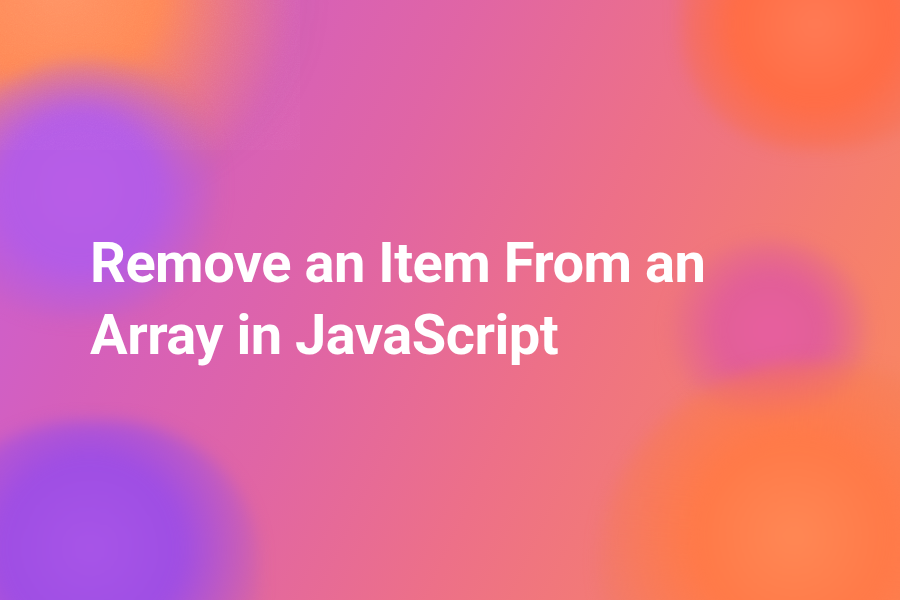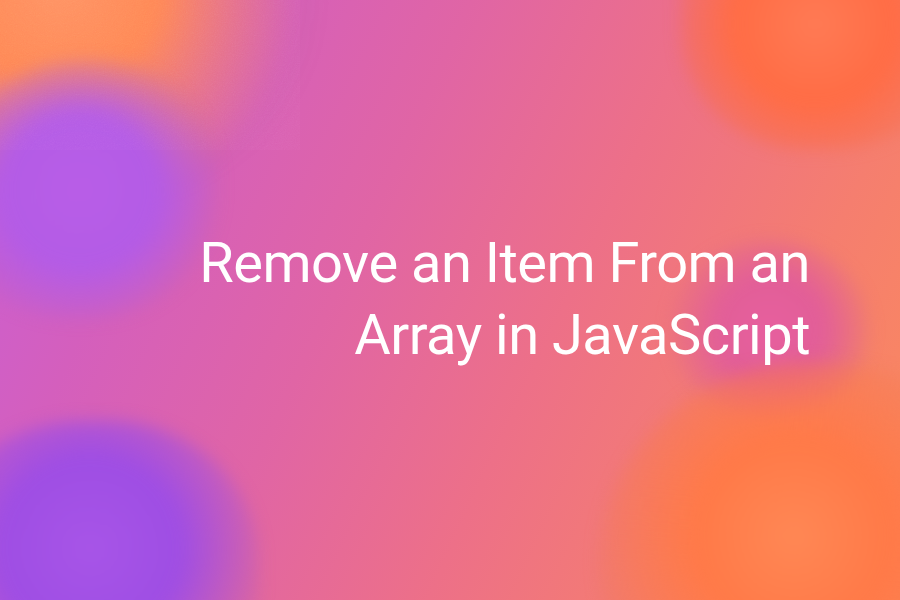--- a/index.html
+++ b/index.html
@@ -115,23 +115,23 @@
       inset: 0;
       display: flex;
       align-items: center;
       justify-content: center;
       padding: 40px;
     }
     
     .headline {
       color: #ffffff;
       font-size: 56px;
-      font-weight: 400;
+      font-weight: 700;
       line-height: 1.28;
-      text-align: right;
+      text-align: left;
       letter-spacing: -0.5px;
       max-width: 720px;
     }
   </style>
 </head>
 <body>
 
 <div class="background">
   <div class="blob blob-tl"></div>
   <div class="blob blob-tl2"></div>

